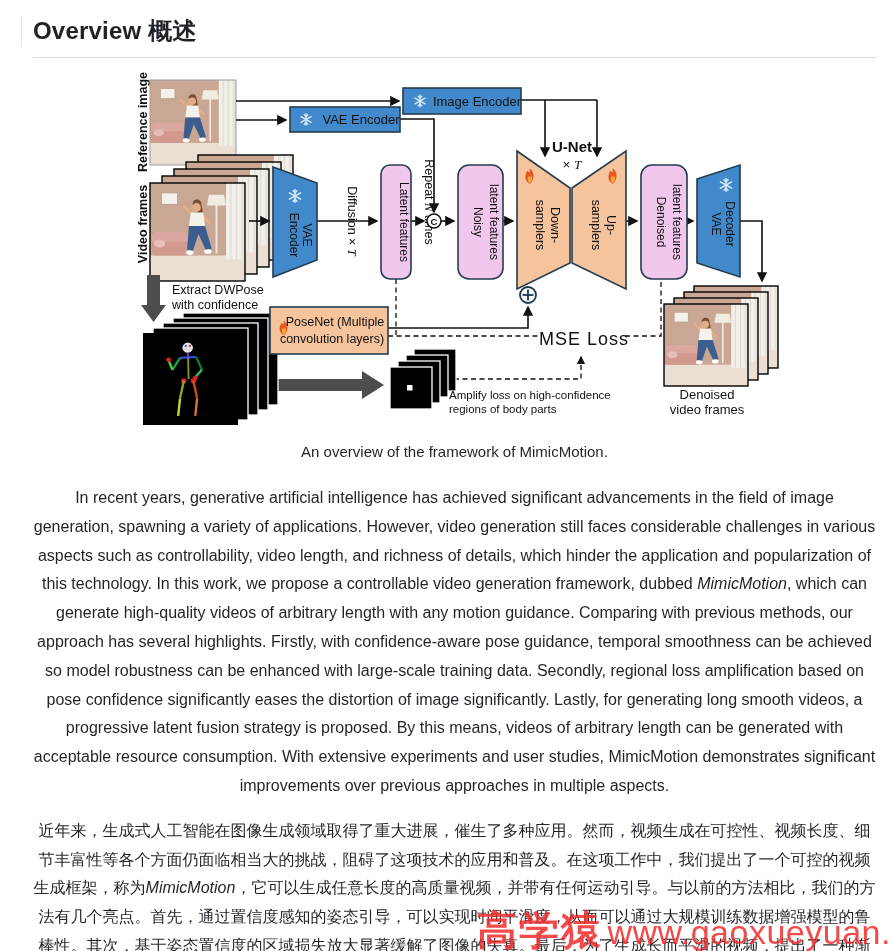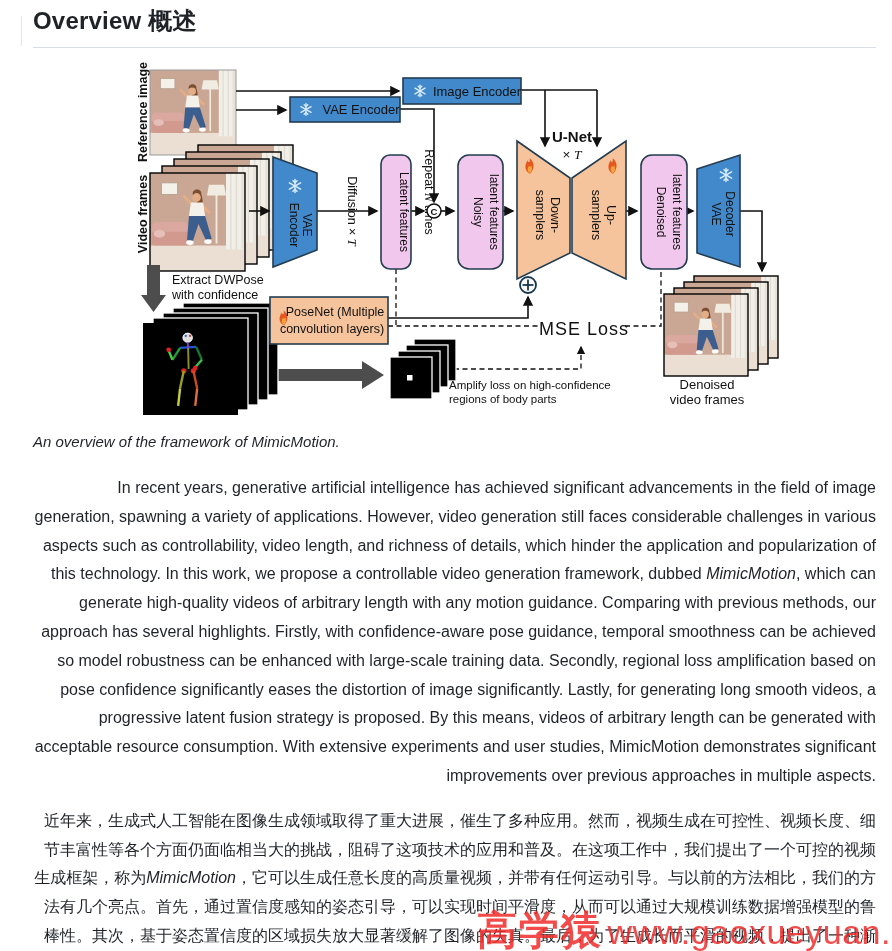--- a/index.html
+++ b/index.html
@@ -9,38 +9,38 @@
   }
   *{box-sizing:border-box;}
   html,body{margin:0;padding:0;}
   body{
     width:892px;height:951px;position:relative;overflow:hidden;background:#fff;
     font-family:"Liberation Sans", sans-serif;color:var(--text);
   }
   .left-rule{position:absolute;left:21px;top:16px;width:1px;height:30px;background:#e2e5e9;}
   .content{padding:0 16px 0 33px;}
   .page-title{
-    font-size:24px;font-weight:700;margin:0;padding:5px 0 10px;
+    font-size:24px;font-weight:700;margin:0;padding:15px 0 10px;
     border-bottom:1px solid var(--heading-border);letter-spacing:.2px;
   }
   .figure{margin:13px 0 0 0;}
   svg.diagram{display:block;margin-left:100px;}
   svg.diagram text{font-family:"Liberation Sans", sans-serif;fill:#111;}
   .blue{fill:var(--box-blue);stroke:var(--edge);stroke-width:1.6;}
   .pink{fill:var(--box-pink);stroke:var(--edge);stroke-width:1.6;}
   .peach{fill:var(--box-peach);stroke:var(--edge);stroke-width:1.6;}
   .flow{stroke:#111;stroke-width:1.6;fill:none;}
   .dash{stroke:#111;stroke-width:1.3;stroke-dasharray:5 3.5;fill:none;}
   .wtxt{fill:#fff;}
   .grayarrow{fill:var(--gray-arrow);}
   .frame-edge{fill:none;stroke:#000;stroke-width:1.4;}
-  .caption{text-align:left;font-style:italic;font-size:15px;color:var(--text);}
+  .caption{text-align:center;font-size:15px;color:var(--text);}
   .caption.first{margin-top:14px;}
   .caption.second{margin-top:16px;}
-  .para{font-size:16px;line-height:1.8;margin:24px 0 0 0;text-align:right;}
+  .para{font-size:16px;line-height:1.8;margin:24px 0 0 0;text-align:center;}
   .para.zh{margin-top:16px;}
   .watermark{
     position:absolute;top:903px;left:477px;white-space:nowrap;z-index:5;
     color:var(--watermark-red);opacity:.85;
   }
   .watermark .cn{font-size:40px;font-weight:700;letter-spacing:2px;font-family:Liberation Serif, serif;}
   .watermark .url{font-size:34px;font-weight:400;letter-spacing:.5px;}
 </style>
 </head>
 <body>

